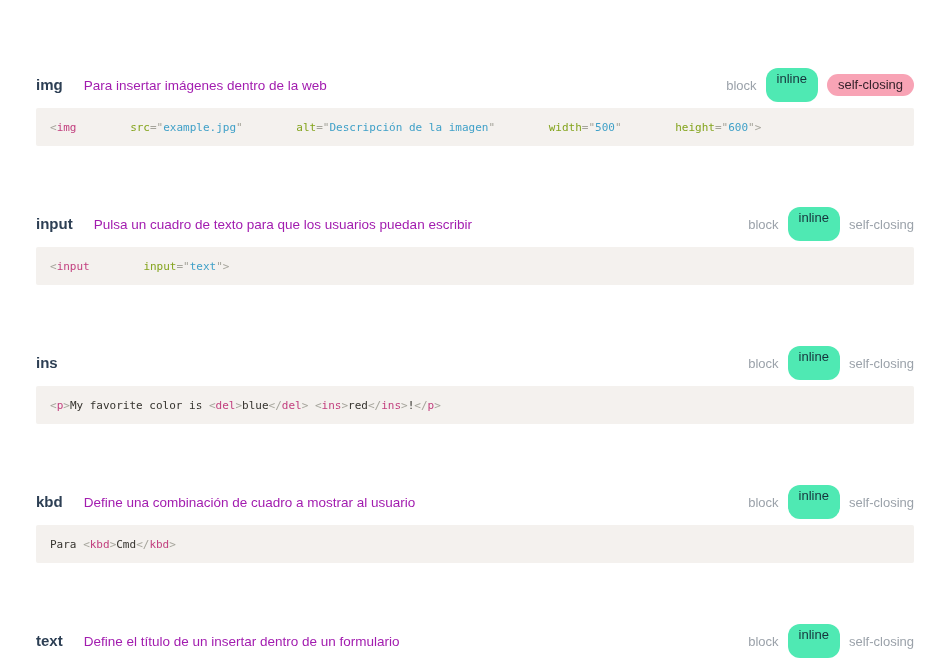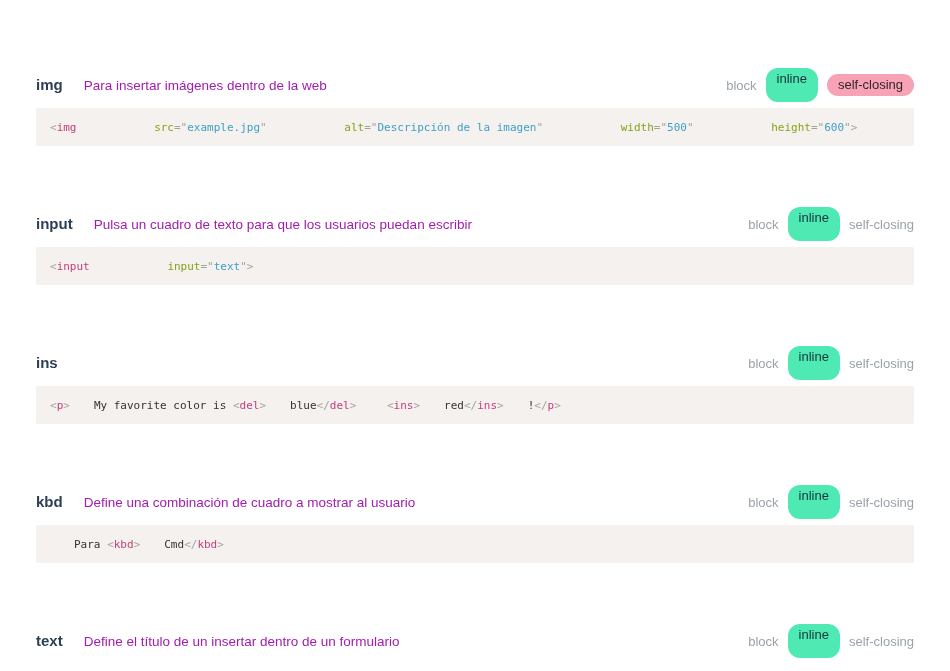--- a/index.html
+++ b/index.html
@@ -62,21 +62,21 @@
     align-items: center;
     padding-left: 14px;
     font-family: "DejaVu Sans Mono", "Liberation Mono", monospace;
     font-size: 11px;
     white-space: pre;
   }
   .tk-p { color: #a5a49b; }
   .tk-t { color: #c2407f; }
   .tk-a { color: #84a41d; margin-left: 47px; }
   .tk-v { color: #3fa0c8; }
-  .tk-x { color: #35332e; margin-left: 24px; }
+  .tk-x { color: #35332e; }
 </style>
 </head>
 <body>
 
 <main>
     <section class="row">
       <div class="row-header">
         <a class="tag-name">img</a>
         <span class="tag-desc">Para insertar imágenes dentro de la web</span>
         <div class="badges">

